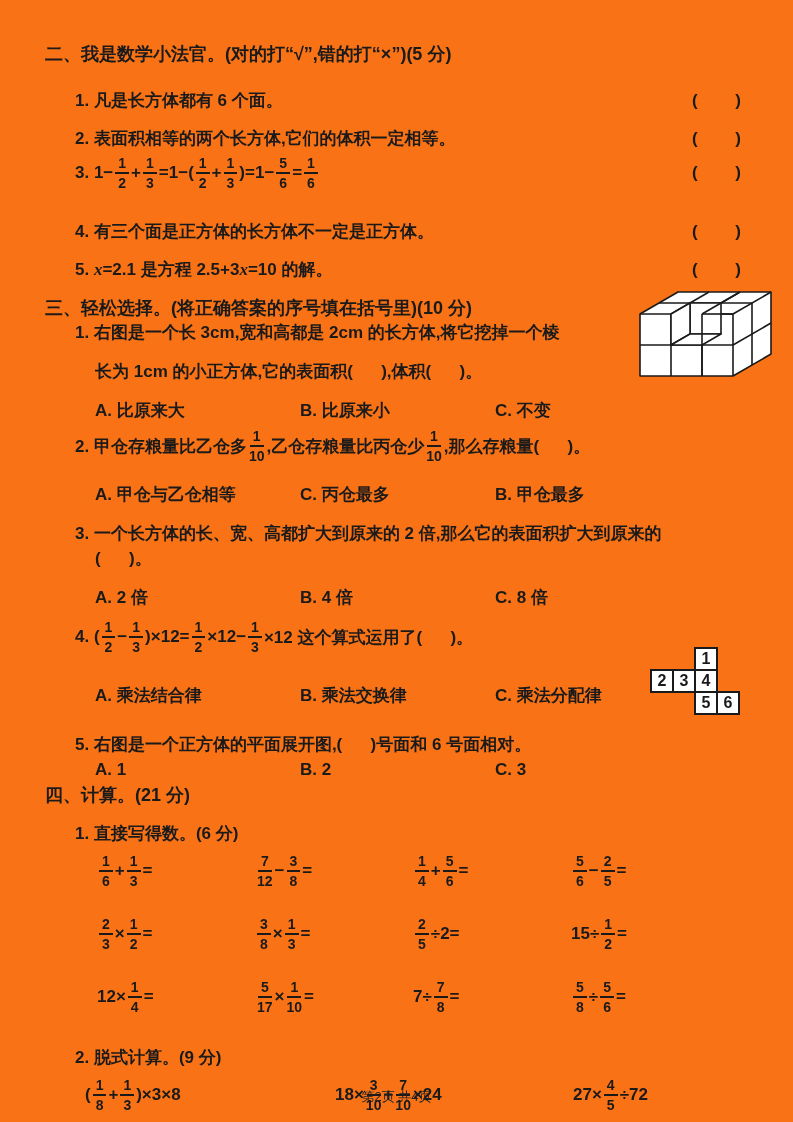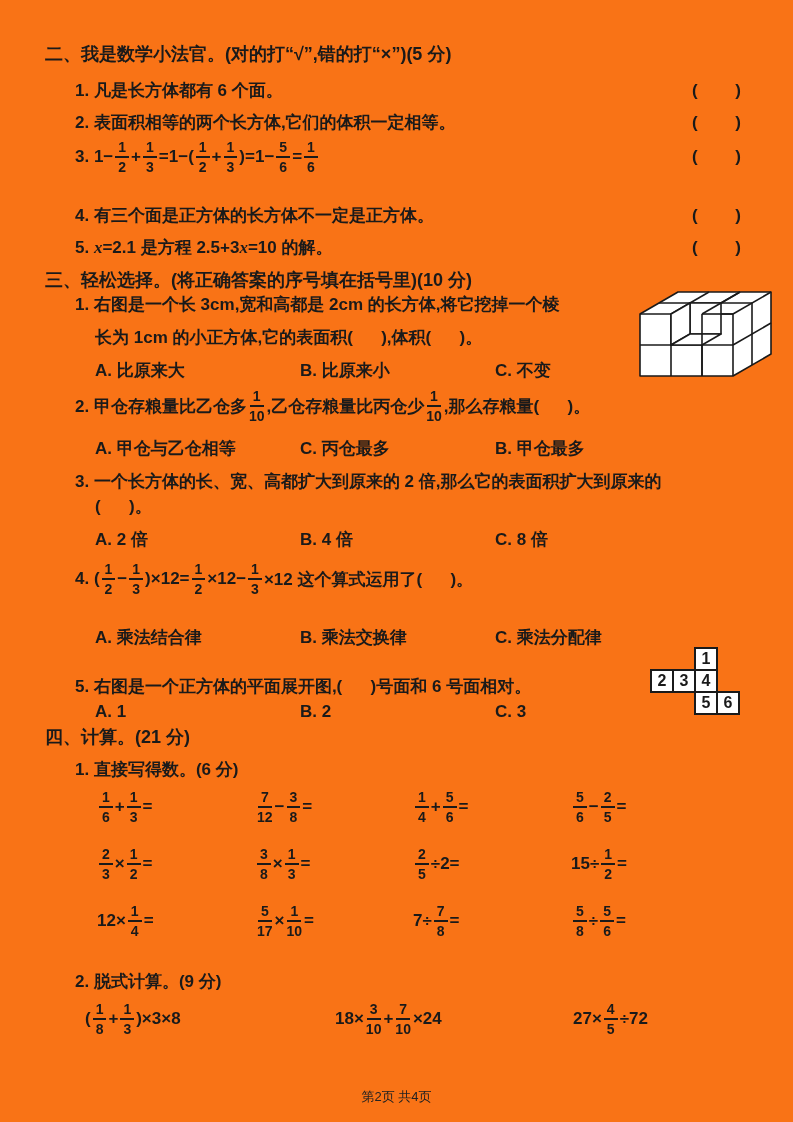--- a/index.html
+++ b/index.html
@@ -20,21 +20,21 @@
   .ind { padding-left: 50px; }
   .tfrow { display: flex; justify-content: space-between; align-items: center; padding-left: 30px; }
   .mathline { display: flex; align-items: center; }
   .bracket { white-space: pre; }
   .opts { display: grid; grid-template-columns: 205px 195px auto; padding-left: 50px; line-height: 24px; }
   .frac { display: inline-flex; flex-direction: column; align-items: center; line-height: 1; font-size: 14px; margin: 0 2px; vertical-align: -10px; }
   .frac .num { padding: 0 3px 2px; border-bottom: 2px solid #1a1a1a; }
   .frac .den { padding-top: 2px; }
   em { font-family: "Liberation Serif", serif; font-style: italic; font-weight: 700; }
   
-  .mt13{margin-top:13px}.mt11{margin-top:25px}.mt9{margin-top:9px}.mt7{margin-top:1px}.mt5{margin-top:5px}
+  .mt13{margin-top:23px}.mt11{margin-top:25px}.mt9{margin-top:15px}.mt7{margin-top:1px}.mt5{margin-top:5px}
   .fracrow { min-height: 44px; }
   
   .calc-grid { display: grid; grid-template-columns: 158px 158px 158px auto; margin-left: 52px; align-items: center; min-height: 48px; }
   .off-grid { display: grid; grid-template-columns: 250px 238px auto; margin-left: 40px; align-items: center; min-height: 48px; }
   
   .cuboid-wrap { position: absolute; left: 632px; top: 280px; }
   .net-wrap { position: absolute; left: 650px; top: 647px; width: 92px; height: 70px; }
   .net-cell {
     position: absolute; width: 24px; height: 24px;
     border: 2px solid #1a1a1a; background: #fff;

